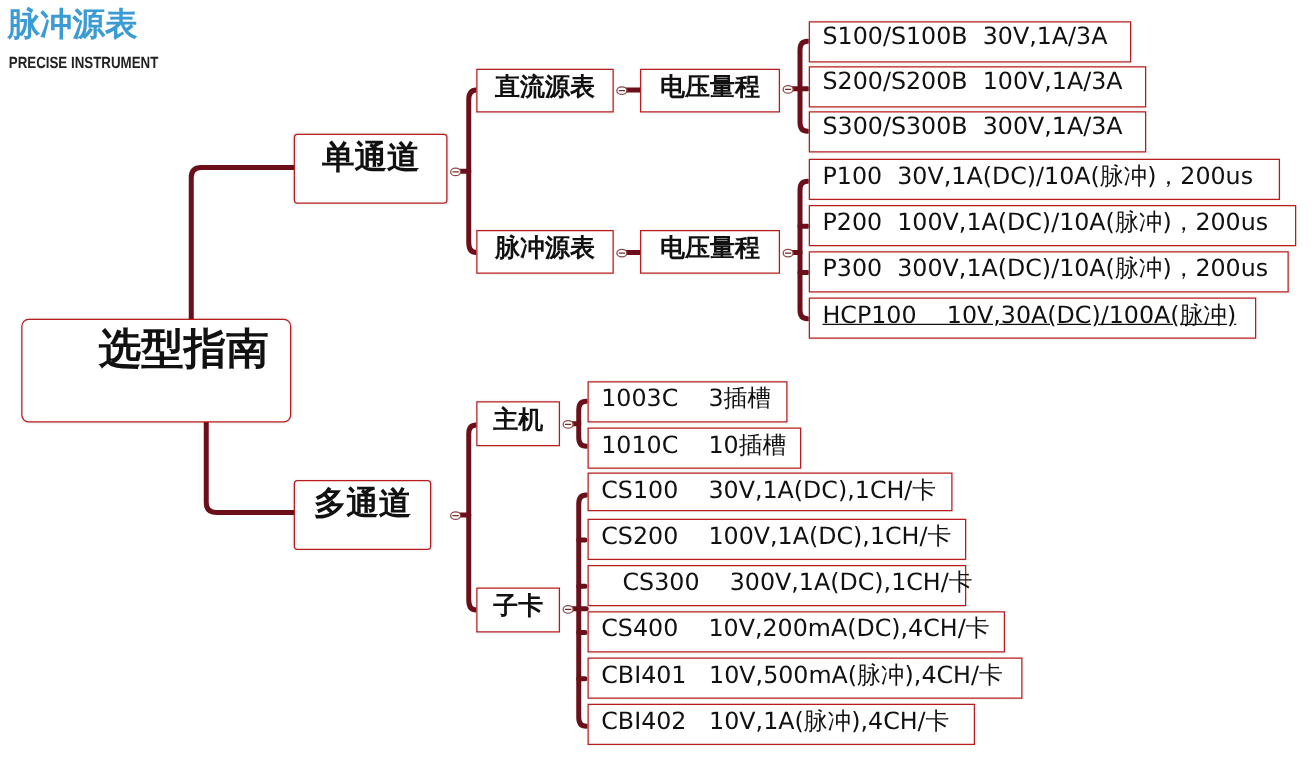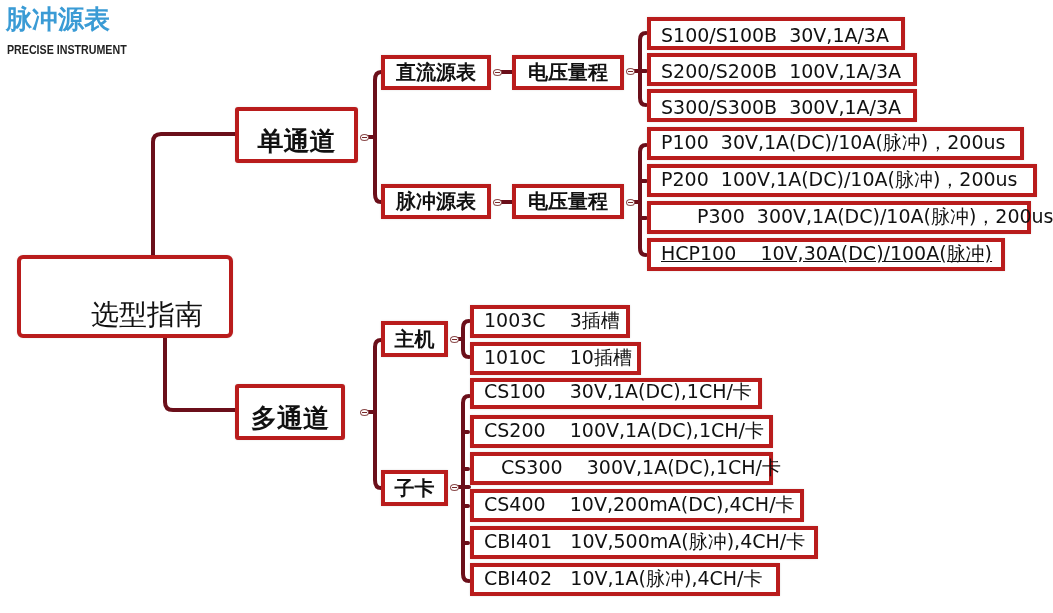--- a/index.html
+++ b/index.html
@@ -1,21 +1,21 @@
 <!DOCTYPE html>
 <html><head>
 <meta charset="utf-8">
 <style>
   html,body{margin:0;padding:0;background:#fff;}
   body{width:1053px;height:613px;position:relative;overflow:hidden;font-family:"DejaVu Sans","Liberation Sans",sans-serif;}
   .logo-cn{position:absolute;left:6px;top:2px;font-size:26px;font-weight:bold;color:#3a9bd5;letter-spacing:0px;}
   .logo-en{position:absolute;left:7px;top:42px;font-size:13px;font-weight:bold;color:#222;font-family:"Liberation Sans",sans-serif;transform:scaleX(0.82);transform-origin:left;}
   svg.lines{position:absolute;left:0;top:0;}
-  .node{position:absolute;background:#fff;border:4px solid #b91c1c;box-shadow:0 0 2px rgba(0,0,0,0.12);box-sizing:border-box;display:flex;align-items:flex-end;white-space:nowrap;color:#111;}
-  .root{border-radius:6px;font-size:28px;font-weight:normal;justify-content:center;padding-left:44px;}
+  .node{position:absolute;background:#fff;border:1px solid #b91c1c;box-shadow:0 0 2px rgba(0,0,0,0.12);box-sizing:border-box;display:flex;align-items:flex-start;white-space:nowrap;color:#111;}
+  .root{border-radius:6px;font-size:34px;font-weight:bold;justify-content:center;padding-left:44px;}
   .l1{border-radius:3px;font-size:26px;font-weight:bold;justify-content:center;}
   .l2{font-size:20px;font-weight:bold;justify-content:center;}
   .leaf{font-size:19px;padding-left:10px;font-family:"DejaVu Sans",sans-serif;}
   .toggle{position:absolute;width:9px;height:7px;border:1.5px solid #8a4a4a;border-radius:50%;background:#fff;box-sizing:border-box;}
   .toggle::after{content:"";position:absolute;left:1px;right:1px;top:2px;height:1px;background:#7a2a2a;}
 </style>
 </head>
 <body>
 
 <div>
@@ -100,21 +100,21 @@
     <span style="white-space: pre;">S300/S300B  300V,1A/3A</span>
   </div>
 
 <div class="node leaf" style="left:647px;top:127px;width:377px;height:33px;">
     <span style="white-space: pre;">P100  30V,1A(DC)/10A(脉冲)，200us</span>
   </div>
 <div class="node leaf" style="left:647px;top:164px;width:390px;height:33px;">
     <span style="white-space: pre;">P200  100V,1A(DC)/10A(脉冲)，200us</span>
   </div>
 <div class="node leaf" style="left:647px;top:201px;width:384px;height:33px;">
-    <span style="white-space: pre; margin-left: 36px;">P300  300V,1A(DC)/10A(脉冲)，200us</span>
+    <span style="white-space: pre;">P300  300V,1A(DC)/10A(脉冲)，200us</span>
   </div>
 <div class="node leaf" style="left:647px;top:238px;width:358px;height:33px;">
     <span style="white-space: pre; text-decoration: underline;">HCP100    10V,30A(DC)/100A(脉冲)</span>
   </div>
 
 <div class="node l2" style="left:381px;top:321px;width:67px;height:36px;">
   <span>主机</span>
 </div>
 <div class="toggle" style="left:450px;top:336px;"></div>
 <div class="node l2" style="left:381px;top:470px;width:67px;height:36px;">

